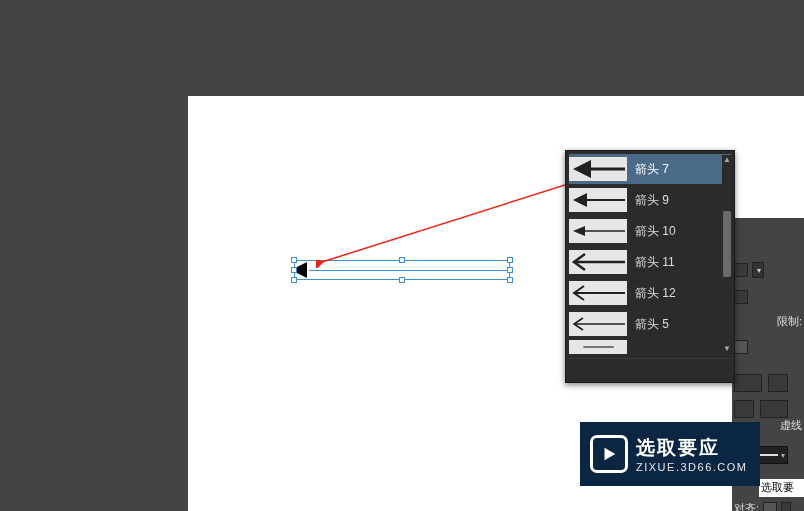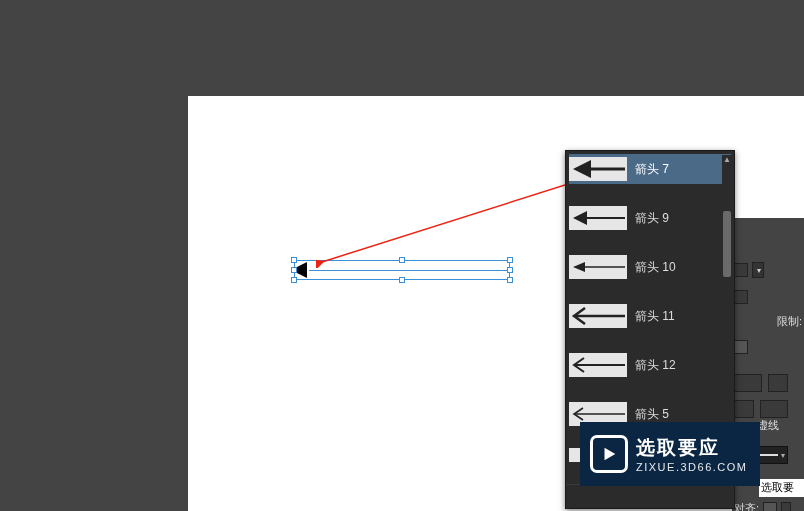--- a/index.html
+++ b/index.html
@@ -83,21 +83,21 @@
     z-index: 20;
   }
   .dd-list {
     position: relative;
     padding: 3px 3px 3px 3px;
   }
   .dd-item {
     display: flex;
     align-items: center;
     height: 30px;
-    margin-bottom: 19px;
+    margin-bottom: 1px;
     cursor: pointer;
   }
   .dd-item.selected { background: #4a6a88; }
   .dd-thumb {
     width: 58px;
     height: 24px;
     background: #e6e6e6;
     margin-right: 8px;
     display: flex;
     align-items: center;
@@ -372,21 +372,21 @@
     <span class="mini-sq lt"></span>
   </div>
   <div class="props-row" style="top:156px; gap:6px;">
     <span class="cap-btn"></span>
     <span class="cap-btn" style="width:20px"></span>
   </div>
   <div class="props-row" style="top:182px; gap:6px;">
     <span class="cap-btn" style="width:20px"></span>
     <span class="cap-btn"></span>
   </div>
-  <div class="props-row" style="top:200px; justify-content:center; padding-right:2px;">
+  <div class="props-row" style="top:200px; justify-content:flex-end; padding-right:2px;">
     <span class="lbl">虚线</span>
   </div>
   <div class="props-row" style="top:228px;">
     <span class="wide-dd">
       <span class="line"></span>
       <span class="caret">▾</span>
     </span>
   </div>
   <div class="props-row" style="top:283px;">
     <span class="lbl">对齐:</span>

